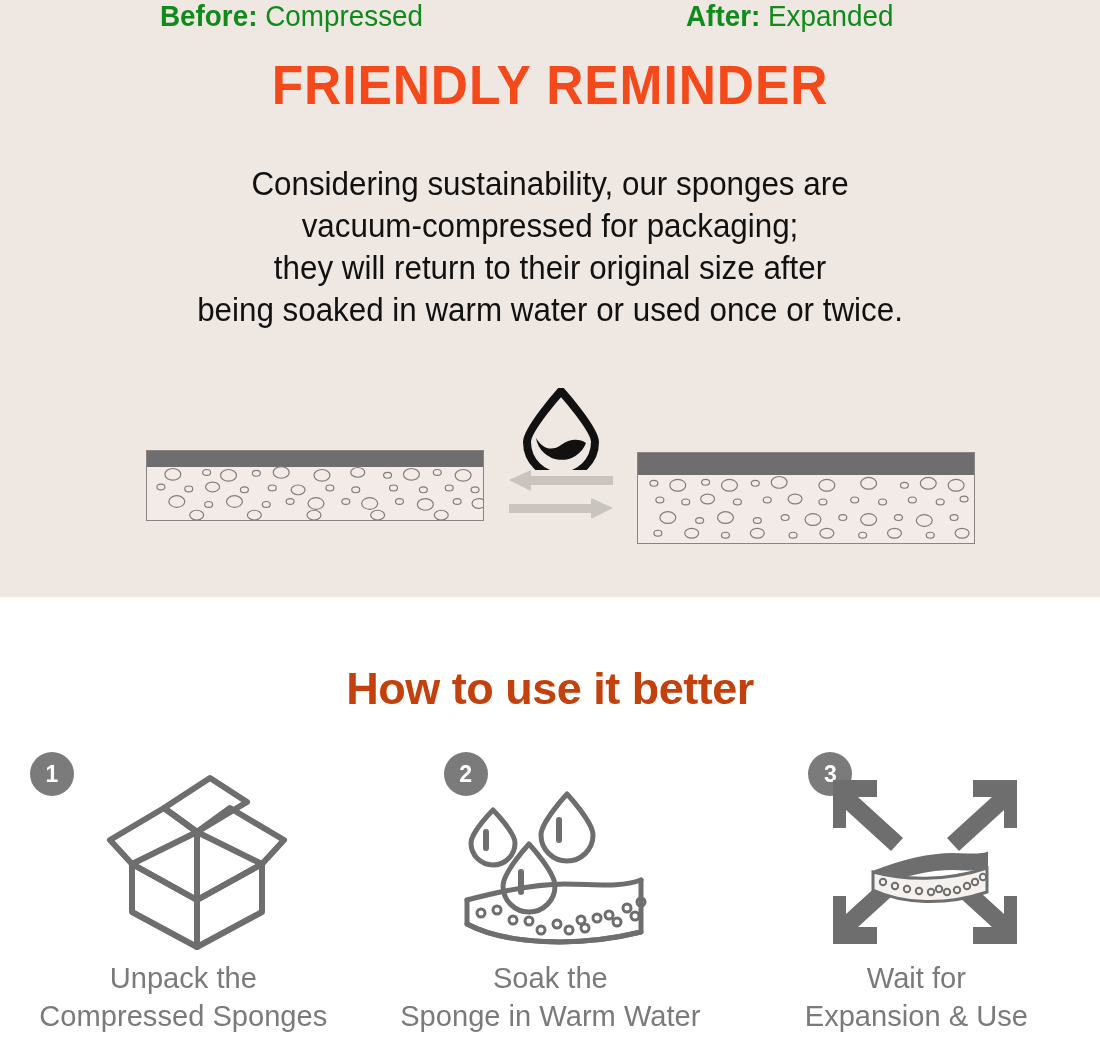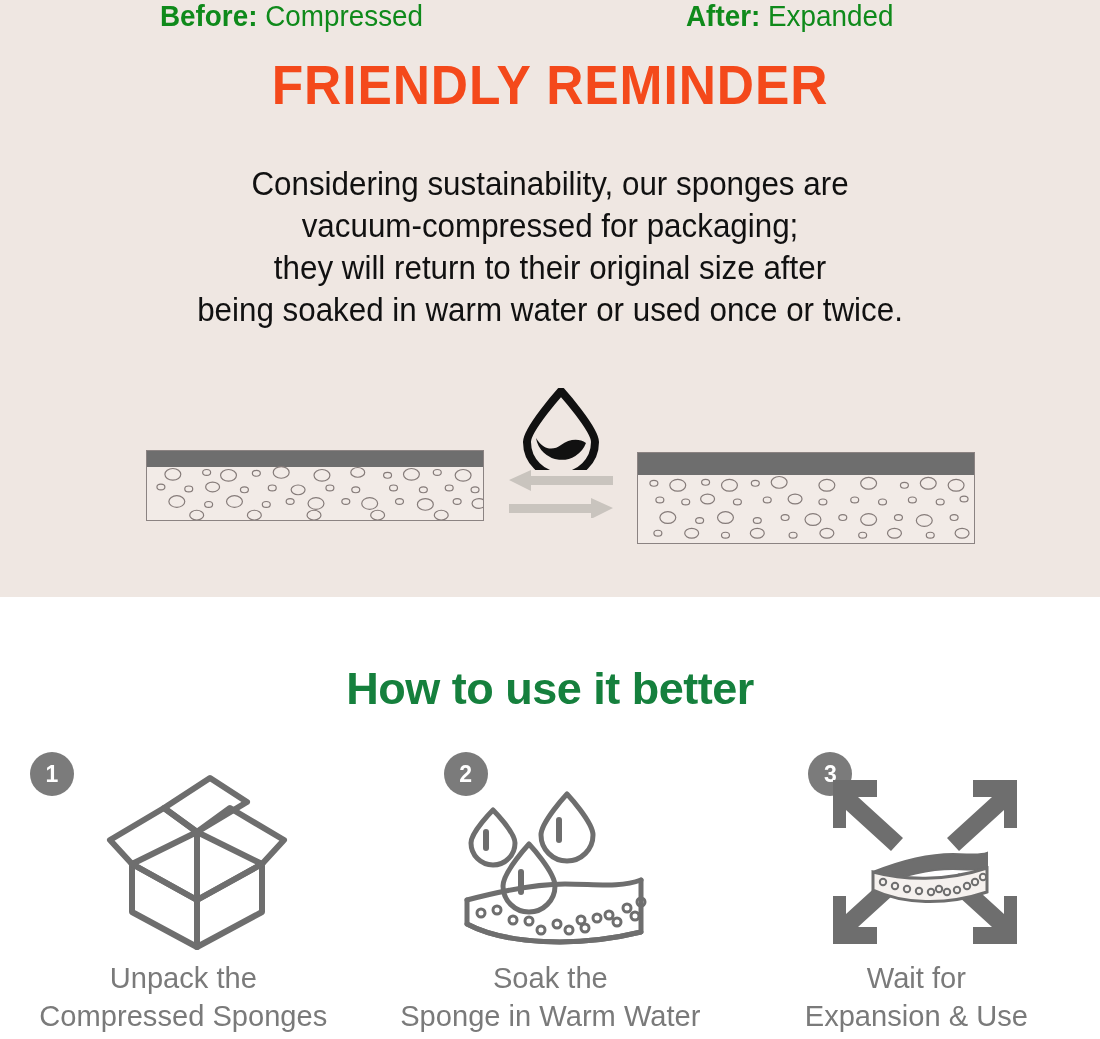--- a/index.html
+++ b/index.html
@@ -146,21 +146,21 @@
     background: #ffffff;
   }
   .how-title {
     position: absolute;
     left: 0;
     top: 66px;
     width: 1100px;
     text-align: center;
     font-weight: bold;
     font-size: 45px;
-    color: #15803d;
+    color: #c2410c;
     letter-spacing: -0.5px;
   }
   .steps {
     position: absolute;
     left: 0;
     top: 150px;
     width: 1100px;
     height: 290px;
     display: flex;
   }

